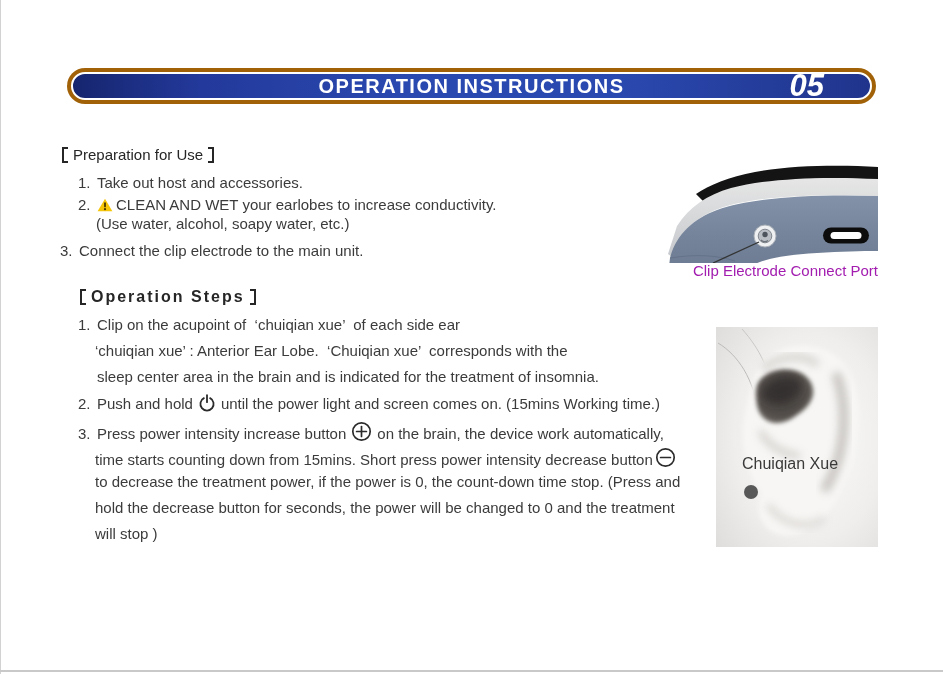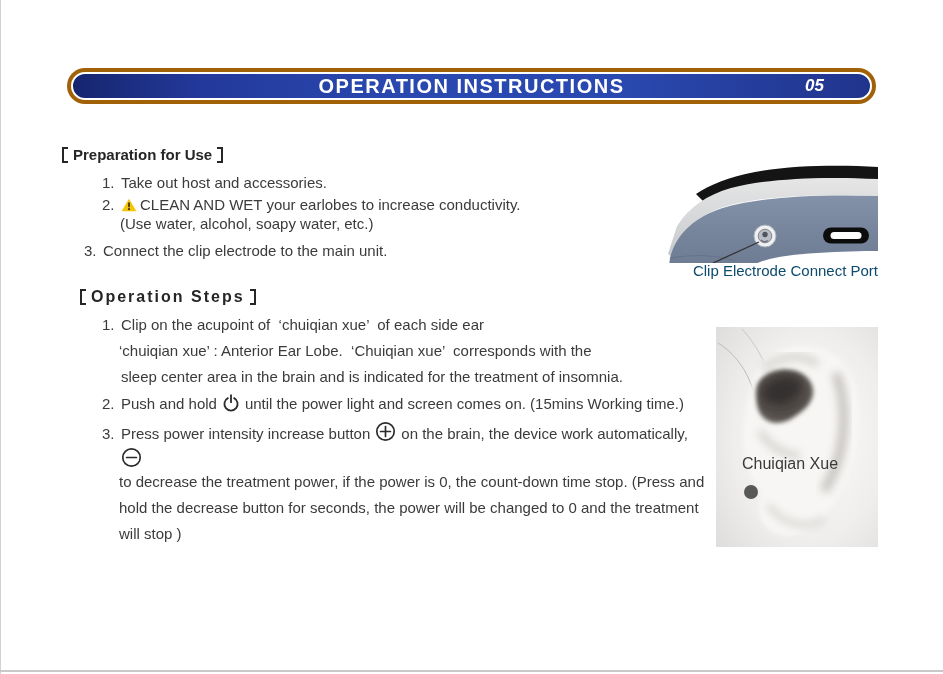--- a/index.html
+++ b/index.html
@@ -23,45 +23,45 @@
     width:100%;height:100%;box-sizing:border-box;
     border:2px solid #ffffff;border-radius:14px;
     background:linear-gradient(90deg,#16256e 0%,#23399b 16%,#2a49b0 42%,#2a49b0 68%,#20348c 100%);
     position:relative;display:flex;align-items:center;justify-content:center;
   }
   .banner-title{
     color:#ffffff;font-size:20px;font-weight:bold;letter-spacing:1.5px;
   }
   .banner-page-num{
     position:absolute;right:46px;top:50%;transform:translateY(-50%);
-    color:#ffffff;font-size:17px;font-weight:bold;font-style:italic;
+    color:#ffffff;font-size:31px;font-weight:bold;font-style:italic;
   }
 
   
   .sec-heading{position:absolute;display:flex;align-items:center;gap:5px;color:#262626;}
-  .sec-heading .label{font-weight:700;}
+  .sec-heading .label{font-weight:400;}
   .bracket{display:inline-block;width:6px;height:16px;box-sizing:border-box;}
   .bracket.l{border-left:2px solid #262626;border-top:2px solid #262626;border-bottom:2px solid #262626;}
   .bracket.r{border-right:2px solid #262626;border-top:2px solid #262626;border-bottom:2px solid #262626;}
   #prep-heading{left:62px;top:146px;font-size:15px;}
   #op-heading{left:80px;top:288px;font-size:16px;}
   #op-heading .label{letter-spacing:2px;font-weight:600;}
 
   
-  .line{position:absolute;font-size:15px;white-space:pre;color:#3b3b3b;margin-left:24px;}
+  .line{position:absolute;font-size:15px;white-space:pre;color:#3b3b3b;}
   .line .num{display:inline-block;width:19px;}
   .inline-icon{display:inline-block;vertical-align:-3px;margin:0 5px;}
   .inline-icon.tight-right{margin-right:0;}
   .warn-icon{display:inline-block;vertical-align:-2px;margin-right:3px;}
 
   
   .fig-device{position:absolute;left:655px;top:163px;width:223px;height:100px;}
   .fig-device-caption{
     position:absolute;left:655px;top:262px;width:223px;
-    text-align:right;font-size:15px;color:#0c4a6e;white-space:pre;
+    text-align:right;font-size:15px;color:#a21caf;white-space:pre;
   }
 
   
   .fig-ear{position:absolute;left:716px;top:327px;width:162px;height:220px;}
   .fig-ear svg{position:absolute;left:0;top:0;}
   .ear-label{
     position:absolute;left:26px;top:128px;font-size:16px;color:#3a3a3a;white-space:pre;
   }
   .ear-dot{position:absolute;left:28px;top:158px;width:14px;height:14px;border-radius:50%;background:#585858;}
 </style>
@@ -142,21 +142,21 @@
         <path d="M 5.9,4.1 A 6.6,6.6 0 1 0 12.1,4.1" fill="none" stroke="#2b2b2b" stroke-width="1.8" stroke-linecap="round"></path>
         <line x1="9" y1="1.2" x2="9" y2="8.2" stroke="#2b2b2b" stroke-width="1.8" stroke-linecap="round"></line>
       </svg></span><span>until the power light and screen comes on. (15mins Working time.)</span></div>
 
 <div class="line" style="left:78px;top:421px;"><span class="num">3.</span><span>Press power intensity increase button</span><span class="inline-icon"><svg width="21" height="21" viewBox="0 0 21 21">
         <circle cx="10.5" cy="10.5" r="8.7" fill="none" stroke="#2b2b2b" stroke-width="1.7"></circle>
         <line x1="10.5" y1="5.6" x2="10.5" y2="15.4" stroke="#2b2b2b" stroke-width="1.7" stroke-linecap="round"></line>
         <line x1="5.6" y1="10.5" x2="15.4" y2="10.5" stroke="#2b2b2b" stroke-width="1.7" stroke-linecap="round"></line>
       </svg></span><span>on the brain, the device work automatically,</span></div>
 
-<div class="line" style="left:95px;top:447px;"><span class="inline-icon tight-right" style="margin-left:2px;"><svg width="21" height="21" viewBox="0 0 21 21">
+<div class="line" style="left:95px;top:447px;"><span>time starts counting down from 15mins. Short press power intensity decrease button</span><span class="inline-icon tight-right" style="margin-left:2px;"><svg width="21" height="21" viewBox="0 0 21 21">
         <circle cx="10.5" cy="10.5" r="8.7" fill="none" stroke="#2b2b2b" stroke-width="1.7"></circle>
         <line x1="5.6" y1="10.5" x2="15.4" y2="10.5" stroke="#2b2b2b" stroke-width="1.7" stroke-linecap="round"></line>
       </svg></span></div>
 
 <div class="line" style="left:95px;top:473px;">to decrease the treatment power, if the power is 0, the count-down time stop. (Press and</div>
 <div class="line" style="left:95px;top:499px;">hold the decrease button for seconds, the power will be changed to 0 and the treatment</div>
 <div class="line" style="left:95px;top:525px;">will stop )</div>
 
 <div class="fig-ear">
   <svg width="162" height="220" viewBox="0 0 162 220">

